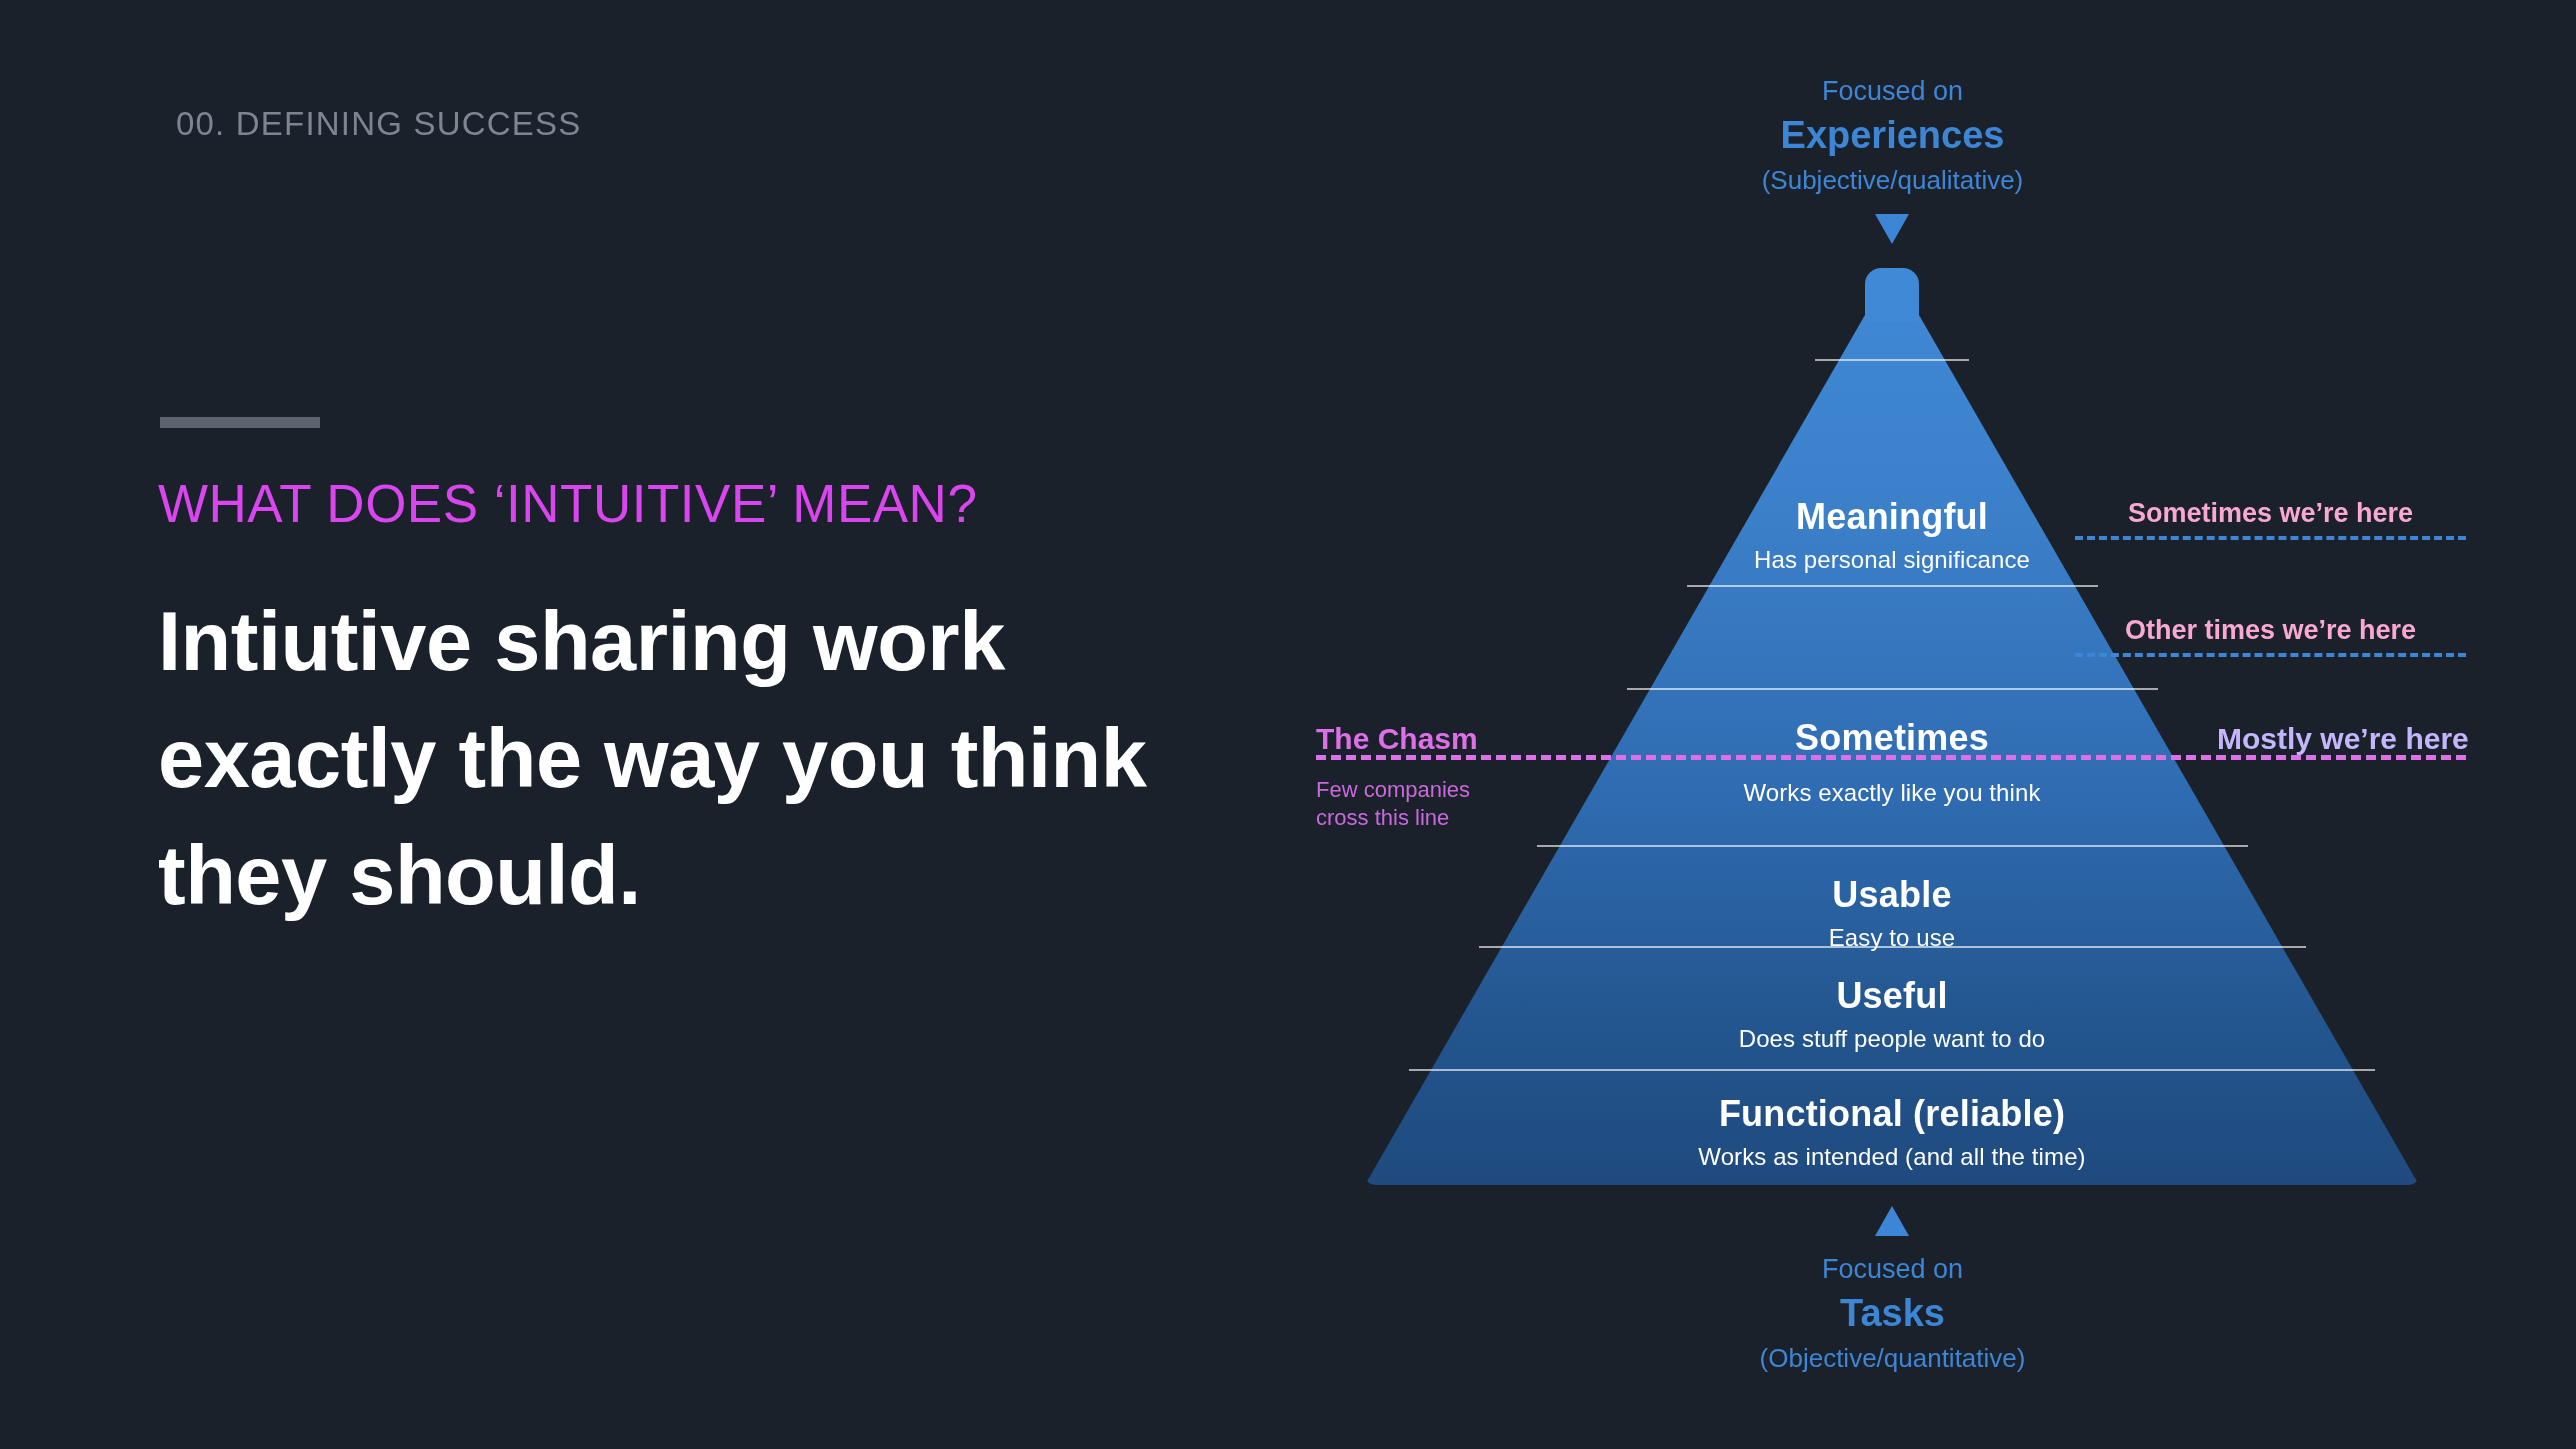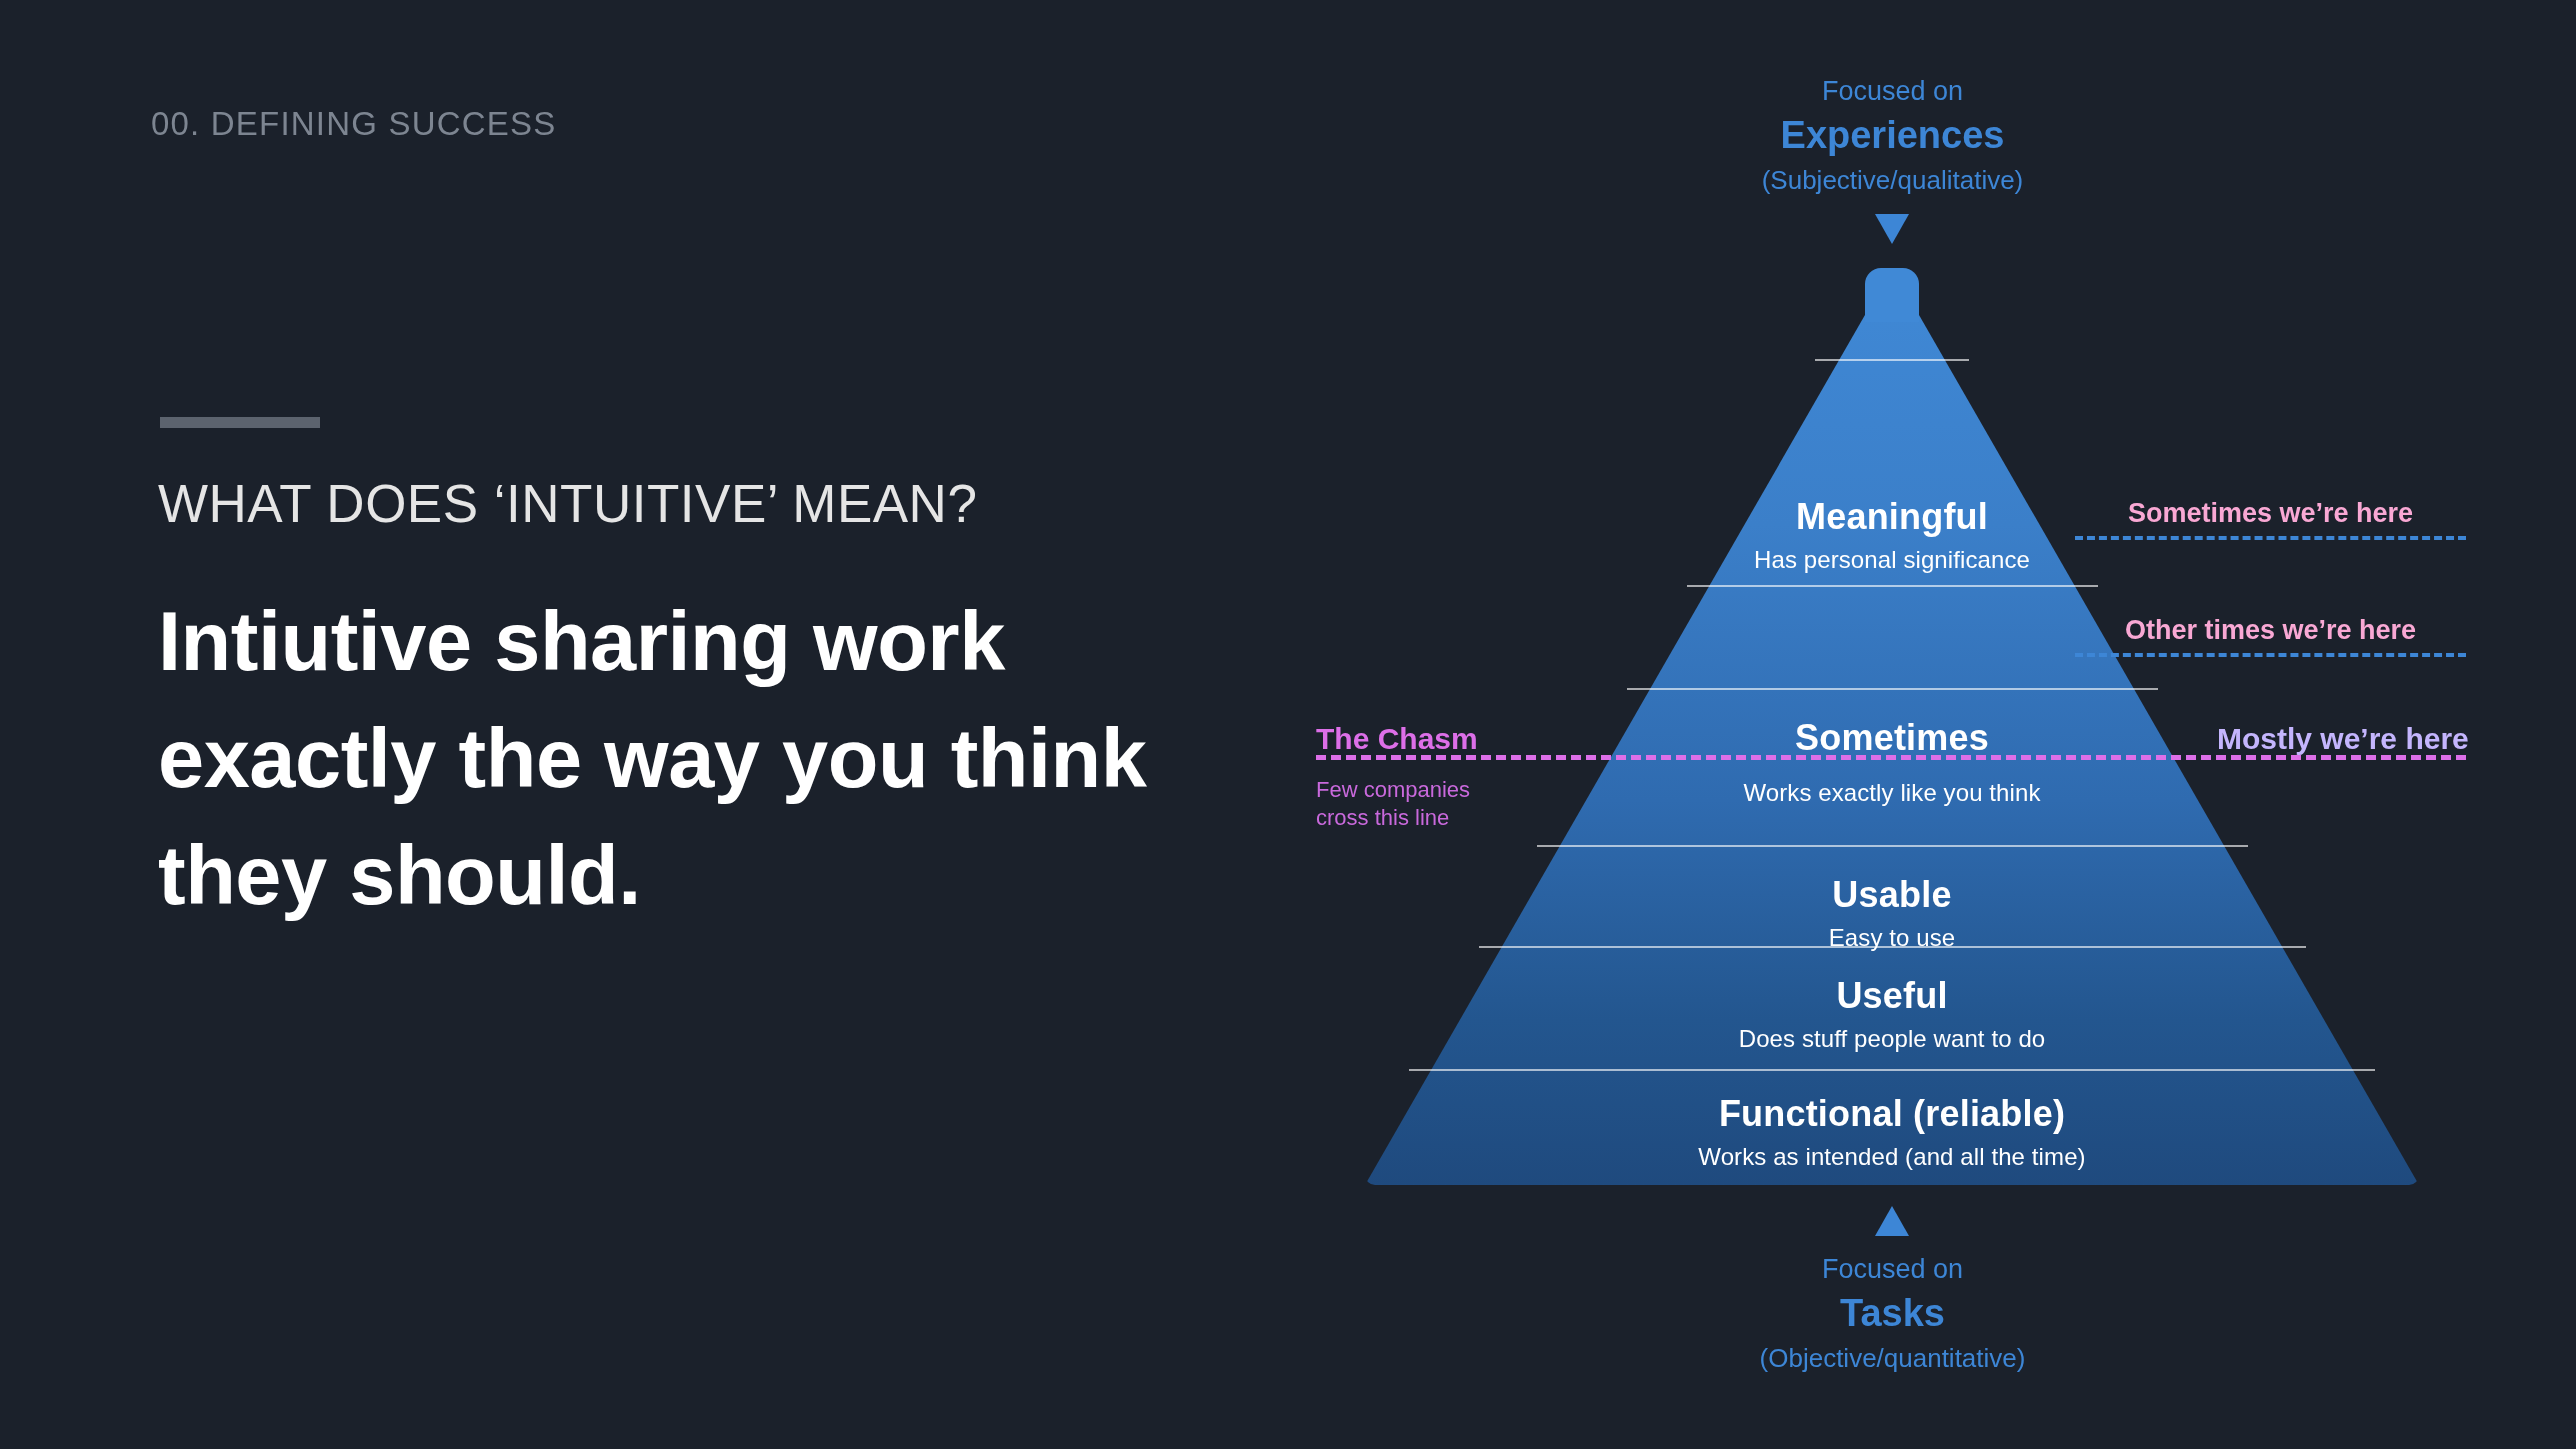--- a/index.html
+++ b/index.html
@@ -16,21 +16,21 @@
     position: relative;
     width: 2576px;
     height: 1450px;
     background: #1b212b;
     overflow: hidden;
   }
 
   
   .eyebrow {
     position: absolute;
-    left: 151px;
+    left: 176px;
     top: 105px;
     font-size: 33px;
     letter-spacing: 1.2px;
     color: #7d8591;
     font-weight: 300;
     font-stretch: condensed;
     white-space: nowrap;
   }
   .accent-bar {
     position: absolute;
@@ -39,21 +39,21 @@
     width: 160px;
     height: 11px;
     background: #5c636e;
   }
   .kicker {
     position: absolute;
     left: 158px;
     top: 473px;
     font-size: 53px;
     letter-spacing: 0.5px;
-    color: #e5e5e5;
+    color: #d946ef;
     font-weight: 300;
     font-stretch: condensed;
     white-space: nowrap;
   }
   .headline {
     position: absolute;
     left: 158px;
     top: 583px;
     width: 1118px;
     font-size: 83px;

